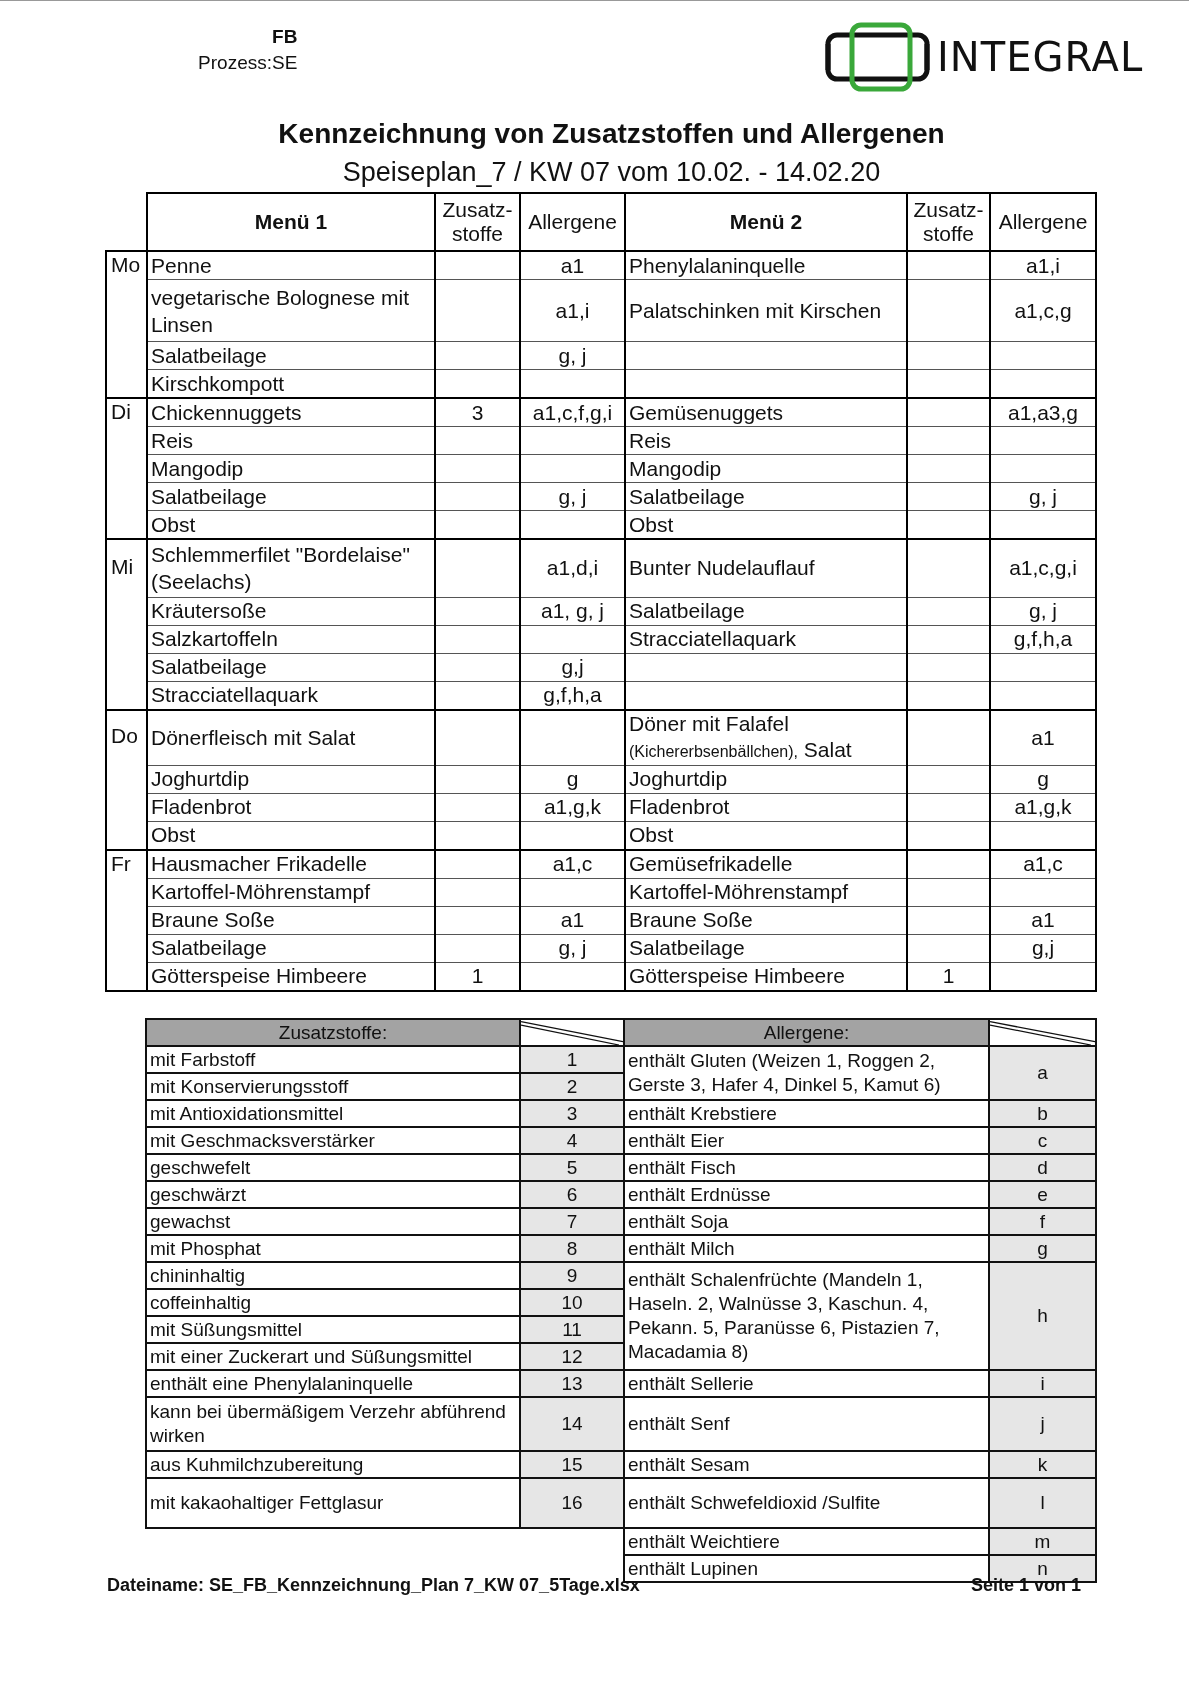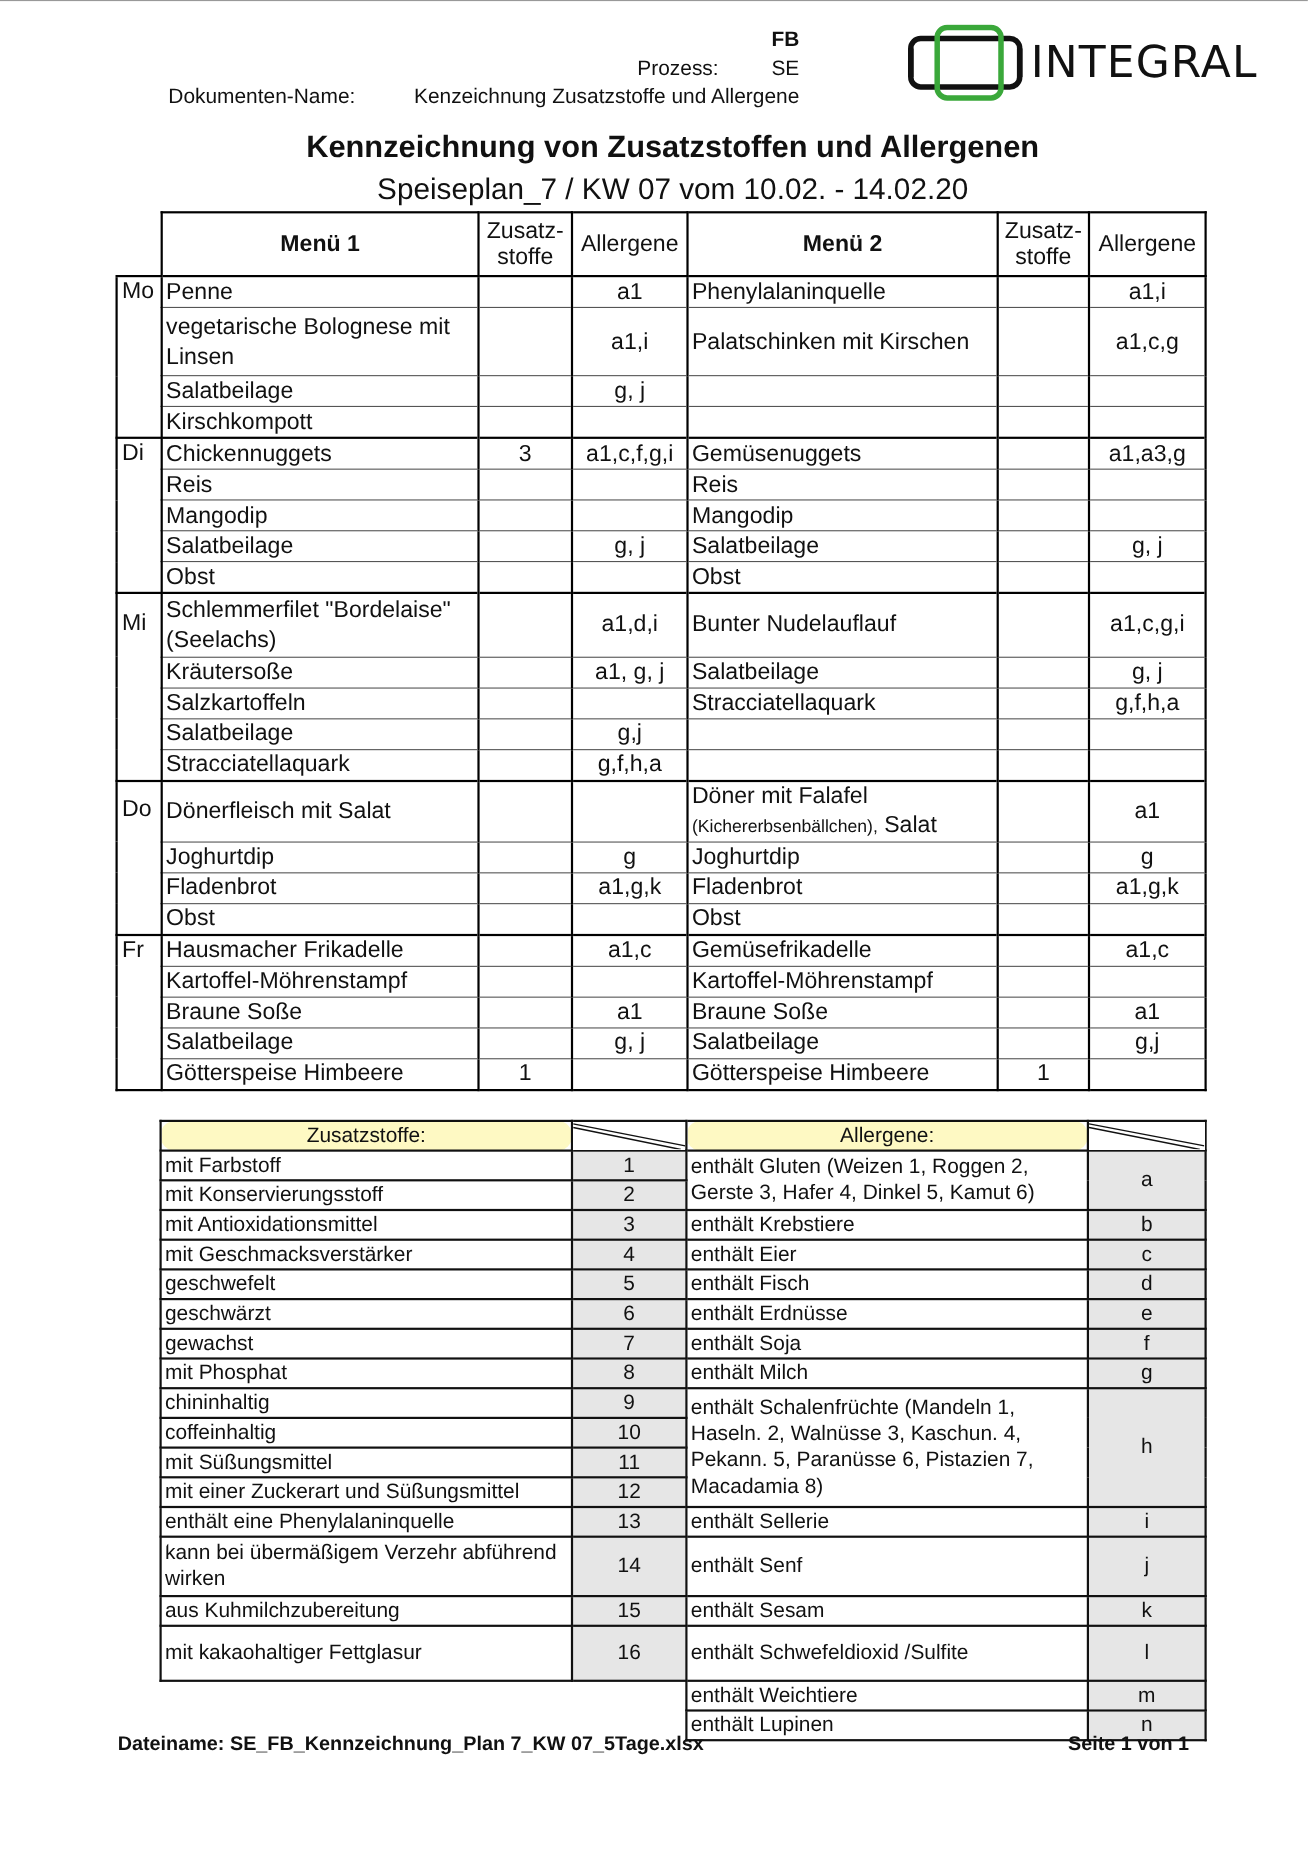--- a/index.html
+++ b/index.html
@@ -1,21 +1,21 @@
 <!DOCTYPE html>
 <html><head>
 <meta charset="utf-8">
 <style>
   html, body { margin: 0; padding: 0; background: #ffffff; }
   body { width: 1189px; height: 1684px; position: relative; overflow: hidden;
          font-family: "Liberation Sans", sans-serif; color: #111; }
   .topline { position: absolute; left: 0; top: 0; width: 1189px; height: 1px; background: #999; }
   .hdr { position: absolute; left: 105px; top: 24px; font-size: 19px; line-height: 26px; text-align: right; }
   .hdr .fb { font-weight: bold; }
-  .hdr .row span { display: inline-block; margin-left: 48px; }
+  .hdr .row span { display: inline-block; }
   .hdr .lbl { width: 167px; }
   .logo { position: absolute; left: 825px; top: 22px; width: 260px; height: 70px; }
   .logo .txt { position: absolute; left: 112px; top: 12px; font-size: 40px; letter-spacing: 1px; color: #111; font-family: "DejaVu Sans", sans-serif; }
   .title { position: absolute; left: 17px; width: 1189px; text-align: center; }
   .t1 { top: 118px; font-size: 28px; font-weight: bold; }
   .t2 { top: 157px; font-size: 27px; }
 
   table { border-collapse: collapse; position: absolute; table-layout: fixed; }
   td, th { padding: 0 3px; font-size: 21px; line-height: 26px; vertical-align: middle; overflow: hidden; white-space: nowrap; }
   .menu { left: 105px; top: 192px; width: 990px; }
@@ -26,45 +26,41 @@
   .menu td.wrap { white-space: normal; line-height: 27px; margin-top: 44px; }
   .menu tr.daystart td { border-top: 2px solid #000; }
   .menu td.day { vertical-align: top; text-align: left; padding-left: 4px; border-top: 2px solid #000; border-bottom: 2px solid #000; }
   .menu th.blank { border: none; border-bottom: 2px solid #000; }
   .menu tr.last td { border-bottom: 2px solid #000; }
   .small { font-size: 16px; }
 
   .legend { left: 145px; top: 1018px; width: 950px; }
   .legend td { border: 2px solid #111; font-size: 19px; line-height: 24px; height: 25px; padding: 0 3px; }
   .legend td.grey { background: #e6e6e6; text-align: center; }
-  .legend td.head { background: #fef9c3; text-align: center; border-radius: 13px; }
+  .legend td.head { background: #a3a3a3; text-align: center; }
   .legend td.num { background: #e6e6e6; text-align: center; }
   .legend td.wrap { white-space: normal; border-radius: 18px; }
   .legend td.nob { border: none; background: transparent; }
   .legend td.diag { position: relative; padding: 0; background: #fff; }
   .legend td.diag svg { position: absolute; left: 0; top: 0; width: 100%; height: 100%; }
   .legend td.tall2 { height: 52px; }
 
   .footer { position: absolute; top: 1575px; font-size: 18px; font-weight: bold; }
   .footer.l { left: 107px; }
   .footer.r { right: 108px; }
 </style>
 </head>
 <body>
 
 <div class="topline"></div>
 
 <div class="hdr">
   <div class="fb">FB</div>
   <div class="row">
     <span class="lbl">Prozess:</span><span>SE</span>
-  </div>
-  <div class="row">
-    <span>Dokumenten-Name:</span>
-    <span>Kenzeichnung Zusatzstoffe und Allergene</span>
   </div>
 </div>
 
 <div class="logo">
   <svg width="110" height="70" viewBox="0 0 110 70">
     <rect x="3" y="13" width="99" height="44" rx="9" ry="9" fill="none" stroke="#111" stroke-width="5"></rect>
     <rect x="27" y="3" width="58" height="64" rx="9" ry="9" fill="none" stroke="#3aa83a" stroke-width="5"></rect>
     <path d="M3 22 v26" stroke="#111" stroke-width="5"></path>
     <path d="M102 22 v26" stroke="#111" stroke-width="5"></path>
   </svg>

